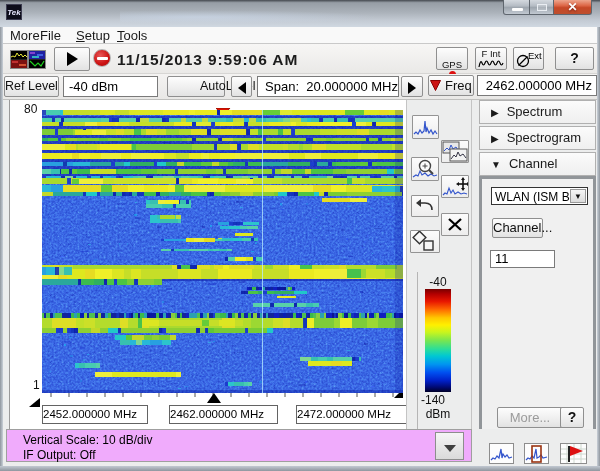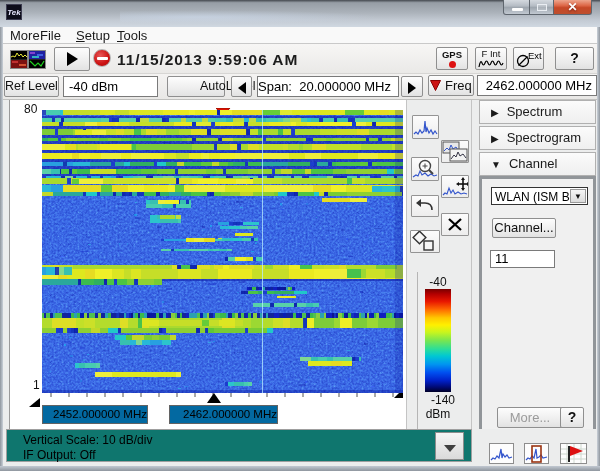--- a/index.html
+++ b/index.html
@@ -43,73 +43,73 @@
 #icoB { left:28px; top:50px; width:18px; height:19px; border:1px solid #888; background:#222; }
 #playbtn { left:54px; top:47px; width:36px; height:24px; }
 #playbtn svg { margin-top:4px; }
 #noentry { left:93px; top:49px; width:18px; height:18px; border-radius:50%;
   background:radial-gradient(circle at 40% 35%, #e85858, #cc1111 60%, #a80f0f); border:1px solid #b5b5b5; }
 #noentry i { position:absolute; left:3px; top:7px; width:11px; height:3px; background:#fff; border-radius:1px; }
 #stamp { left:117px; top:51px; font-size:15.5px; font-weight:bold; color:#1c1c1c; letter-spacing:0.9px; }
 
 .tb1btn { top:47px; height:23px; font-size:9px; }
 #gpsbtn { left:436px; width:32px; }
-#gpsbtn b { display:block; font-size:9.5px; margin-top:1px; font-weight:bold; }
+#gpsbtn b { display:block; font-size:9.5px; margin-top:11px; font-weight:normal; }
 #gpsbtn i { display:block; width:7px; height:7px; border-radius:50%; background:#dd1111; margin:1px auto 0; }
 #fintbtn { left:475px; width:32px; }
 #fintbtn b { display:block; font-size:9.5px; margin-top:0px; font-weight:normal; }
 #extbtn { left:513px; width:31px; }
 #helpbtn1 { left:555px; width:39px; font-size:14px; font-weight:bold; line-height:21px; }
 
 #reflbl { left:4px; top:76px; width:55px; height:21px; font-size:12.5px; line-height:19px; white-space:nowrap; }
 #refinp { left:63px; top:76px; width:95px; height:21px; font-size:13px; line-height:19px; padding-left:5px; }
 #autobtn { left:167px; top:76px; width:58px; height:21px; font-size:12.5px; line-height:19px;padding-left:32px; }
 #leftarr { left:231px; top:76px; width:21px; height:21px; }
-#spanbox { left:257px; top:76px; width:142px; height:21px; font-size:13px; line-height:19px; text-align:left; }
+#spanbox { left:257px; top:76px; width:142px; height:21px; font-size:13px; line-height:19px; text-align:right; }
 #rightarr { left:401px; top:76px; width:22px; height:21px; }
 #freqbtn { left:428px; top:75px; width:46px; height:21px; font-size:13px; line-height:19px; }
 #freqinp { left:477px; top:75px; width:120px; height:21px; font-size:13px; line-height:19px; text-align:right; padding-right:4px; }
 .arrtri { display:inline-block; width:0; height:0; margin-top:5px; }
 
 
 #main { left:0; top:100px; width:600px; height:329px; background:#eceded; }
 #plotpanel { position:absolute; left:9px; top:0px; width:397px; height:329px; background:#fff; border-left:1px solid #9a9a9a; }
 #lbl80 { left:24px; top:2px; font-size:12px; color:#111; }
 #lbl1  { left:33px; top:278px; font-size:12px; color:#111; }
 #redtri { left:216px; top:3px; }
 #plot { position:absolute; left:42px; top:10px; width:361px; height:283px; }
 #tickstrip { position:absolute; left:42px; top:293px; width:361px; height:11px; background:#fff; }
-.mhzbox { top:305px; height:19px; background:#0369a1; border:1px solid #636363; font-size:11.5px; line-height:17px; text-align:right; color:#000; position:absolute; }
+.mhzbox { top:305px; height:19px; background:#ffffff; border:1px solid #636363; font-size:11.5px; line-height:17px; text-align:left; color:#000; position:absolute; }
 
 #toolcol { position:absolute; left:406px; top:0; width:66px; height:329px; background:#eceded; border-left:1px solid #c4c4c4; border-right:1px solid #c4c4c4; }
 .tbtn { position:absolute; background:linear-gradient(#fcfcfc,#ededed); border:1px solid #949494; border-radius:1px; }
 #cbar { position:absolute; left:18px; top:189px; width:26px; height:103px;
   background:linear-gradient(180deg,#780000 0%,#b40000 5%,#e81600 12%,#ff6a00 20%,#ffc800 28%,#fff000 35%,#c8f51e 42%,#78e650 50%,#2ede96 58%,#00c8d2 65%,#0096f0 73%,#0050f0 81%,#0020c8 89%,#000a78 95%,#000028 100%); }
 #cl40 { position:absolute; left:18px; top:175px; width:26px; text-align:center; font-size:12px; color:#111; }
-#cl140 { position:absolute; left:14px; top:293px; width:34px; text-align:right; font-size:12px; color:#111; }
+#cl140 { position:absolute; left:14px; top:293px; width:34px; text-align:left; font-size:12px; color:#111; }
 #cldbm { position:absolute; left:14px; top:307px; width:34px; text-align:center; font-size:12px; color:#111; }
 
 
 #rightcol { position:absolute; left:472px; top:0; width:128px; height:329px; background:#eceded; }
 .acc { position:absolute; left:7px; width:117px; height:24px; background:linear-gradient(#fbfbfb,#efefef);
   border:1px solid #b0b0b0; font-size:13px; color:#1a1a1a; line-height:22px; }
 .acc .tri { display:inline-block; margin:0 8px 0 11px; font-size:10px; }
 #accpanel { position:absolute; left:7px; top:76px; width:117px; height:260px; border:3px solid #919599; background:#f0f0f0; }
 #combo { position:absolute; left:9px; top:8px; width:97px; height:18px; background:#fff; border:1px solid #333; overflow:hidden; }
 #combo span { position:absolute; left:3px; top:2px; font-size:12px; white-space:nowrap; }
 #comboarr { position:absolute; right:1px; top:1px; width:16px; height:14px; background:linear-gradient(#f6f6f6,#dcdcdc); border:1px solid #999;
   text-align:center; font-size:8px; line-height:13px; color:#111; }
-#chanbtn { position:absolute; left:10px; top:39px; width:64px; height:20px; font-size:13px; line-height:18px; }
+#chanbtn { position:absolute; left:10px; top:39px; width:51px; height:20px; font-size:13px; line-height:18px; }
 #chaninp { position:absolute; left:8px; top:71px; width:65px; height:18px; font-size:13px; line-height:16px; padding-left:4px; }
 #morebtn { position:absolute; left:7px; top:228px; width:66px; height:21px; font-size:13px; line-height:19px; color:#9b9b9b;margin-left:8px; }
 #helpbtn2 { position:absolute; left:78px; top:228px; width:24px; height:21px; font-size:14px; font-weight:bold; line-height:19px; }
 
 
 #statusarea { left:0; top:429px; width:600px; height:37px; background:#eceded; }
-#statusbox { position:absolute; left:6px; top:0px; width:466px; height:33px; background:#0f766e; border:1px solid #9f9f9f; }
+#statusbox { position:absolute; left:6px; top:0px; width:466px; height:33px; background:#f0abfc; border:1px solid #9f9f9f; }
 #statusbox div { position:absolute; font-size:12px; color:#000; }
 #stcombo { position:absolute; left:428px; top:2px; width:29px; height:28px; background:linear-gradient(#f5f5f5,#dadada); border:1px solid #8d8d8d; }
 #stcombo i { position:absolute; left:8px; top:12px; width:0; height:0; border:6px solid transparent; border-top:7px solid #404040; border-bottom:none; }
 .bricon { position:absolute; top:14px; width:25px; height:21px; background:#fdfdfd; border:1px solid #8d8d8d; }
 
 #bottomedge { left:0; top:466px; width:600px; height:5px; background:linear-gradient(#c2c9d2,#8f969e); }
 #leftedge { left:0; top:27px; width:3px; height:439px; background:linear-gradient(90deg,#8f969e,#c9d0d8); }
 #rightedge { left:597px; top:27px; width:3px; height:439px; background:linear-gradient(90deg,#c9d0d8,#8f969e); }
 </style>
 </head>
@@ -1533,20 +1533,21 @@
             <line x1="333" y1="0" x2="333" y2="4"></line>
             <line x1="351" y1="0" x2="351" y2="4"></line>
         </g>
 
         <polygon points="165,10 179,10 172,0" fill="#000"></polygon>
         <polygon points="352,5 362,5 362,-5" fill="#000"></polygon>
       </svg>
     </div>
     <div class="mhzbox" style="left:42px;width:106px;">2452.000000 MHz</div>
     <div class="mhzbox" style="left:169px;width:109px;">2462.000000 MHz</div>
+    <div class="mhzbox" style="left:296px;width:112px;">2472.000000 MHz</div>
 
     <div id="toolcol">
       <div class="tbtn" style="left:5px;top:15px;width:27px;height:24px"><svg width="25" height="22">
         <polyline points="1,18 3,16 5,18 7,14 9,17 11,15 12,5 13,16 14,12 16,17 18,14 20,18 22,15 24,18" stroke="#3355cc" stroke-width="1.2" fill="none"></polyline>
       </svg></div>
       <div class="tbtn" style="left:34px;top:40px;width:28px;height:23px"><svg width="26" height="21">
         <rect x="1" y="1" width="16" height="11" fill="#e8e8e8" stroke="#555"></rect>
         <polyline points="2,10 5,7 7,9 9,4 11,8 14,6 16,9" stroke="#3355cc" stroke-width="1" fill="none"></polyline>
         <rect x="8" y="8" width="17" height="12" fill="#f2f2f2" stroke="#555"></rect>
         <polyline points="9,18 12,14 14,16 16,11 18,15 21,13 24,17" stroke="#334" stroke-width="1" fill="none"></polyline>

